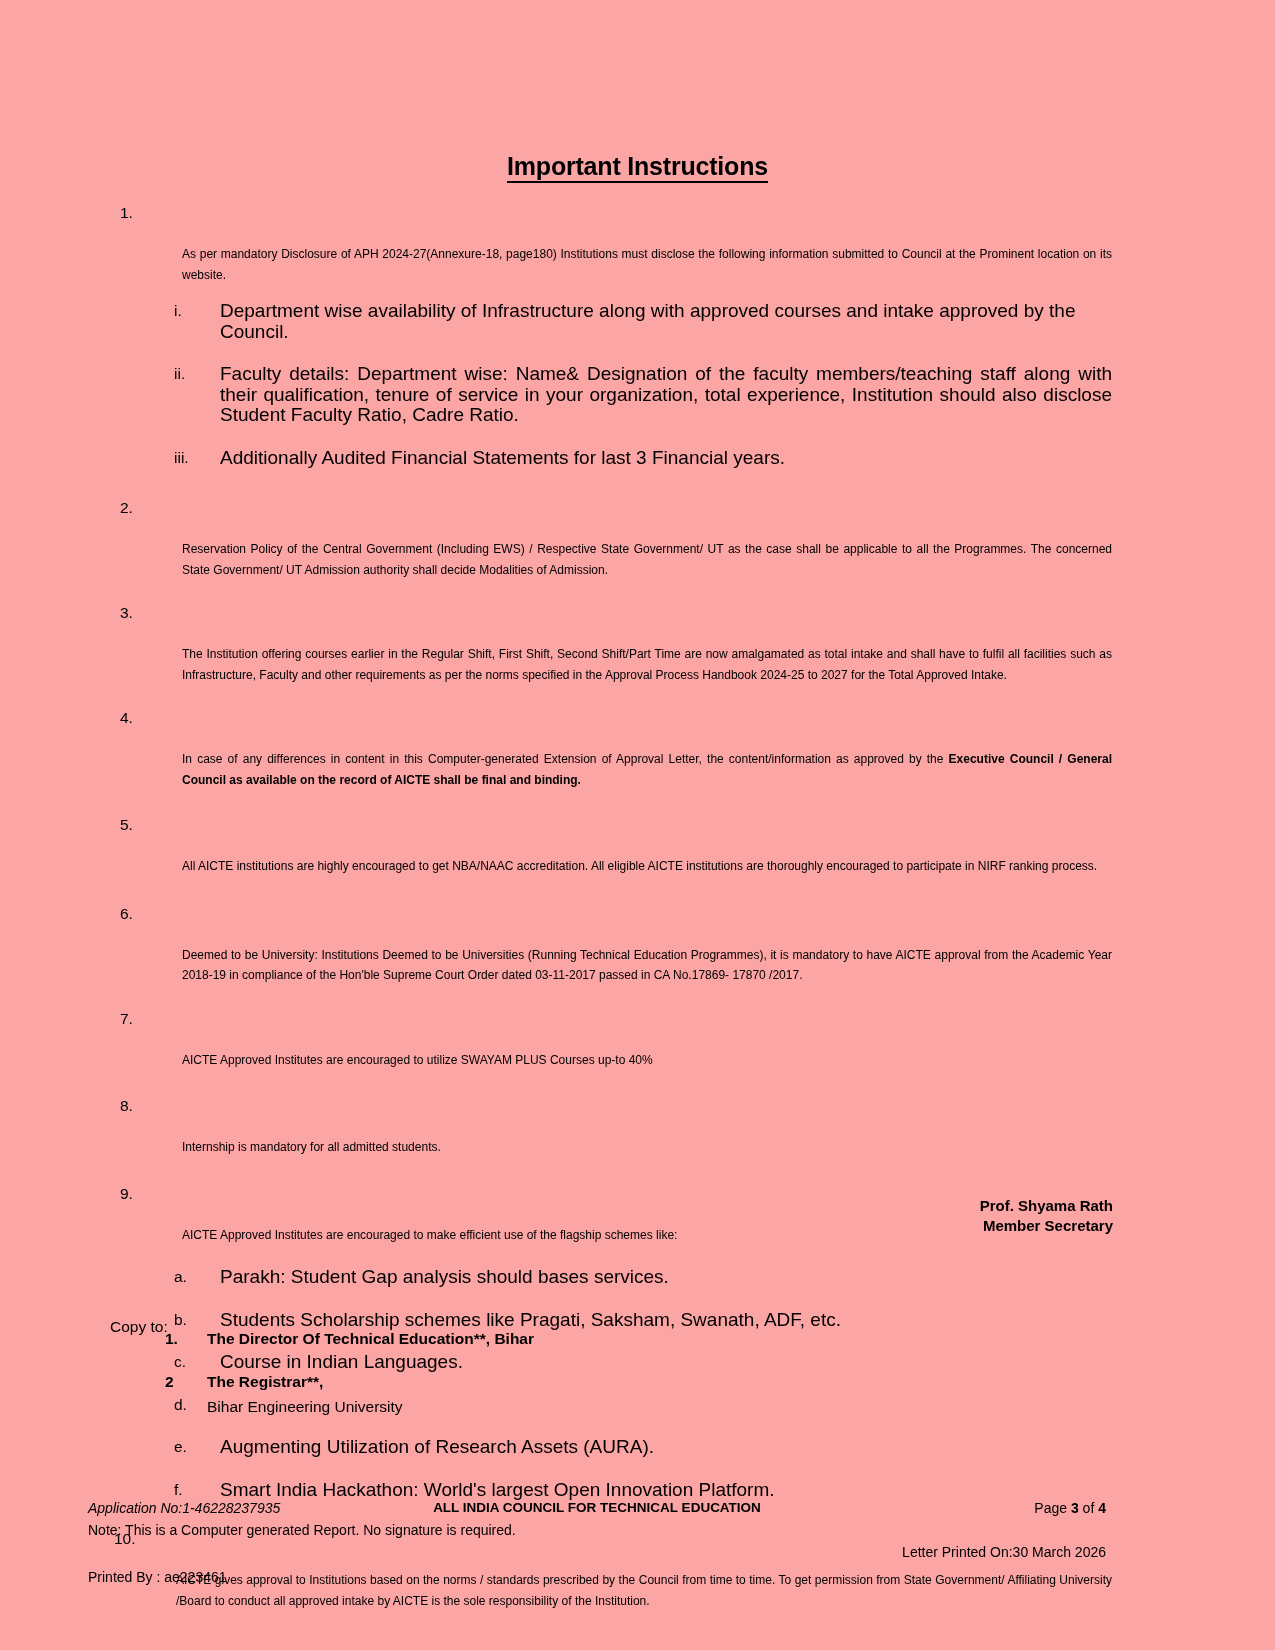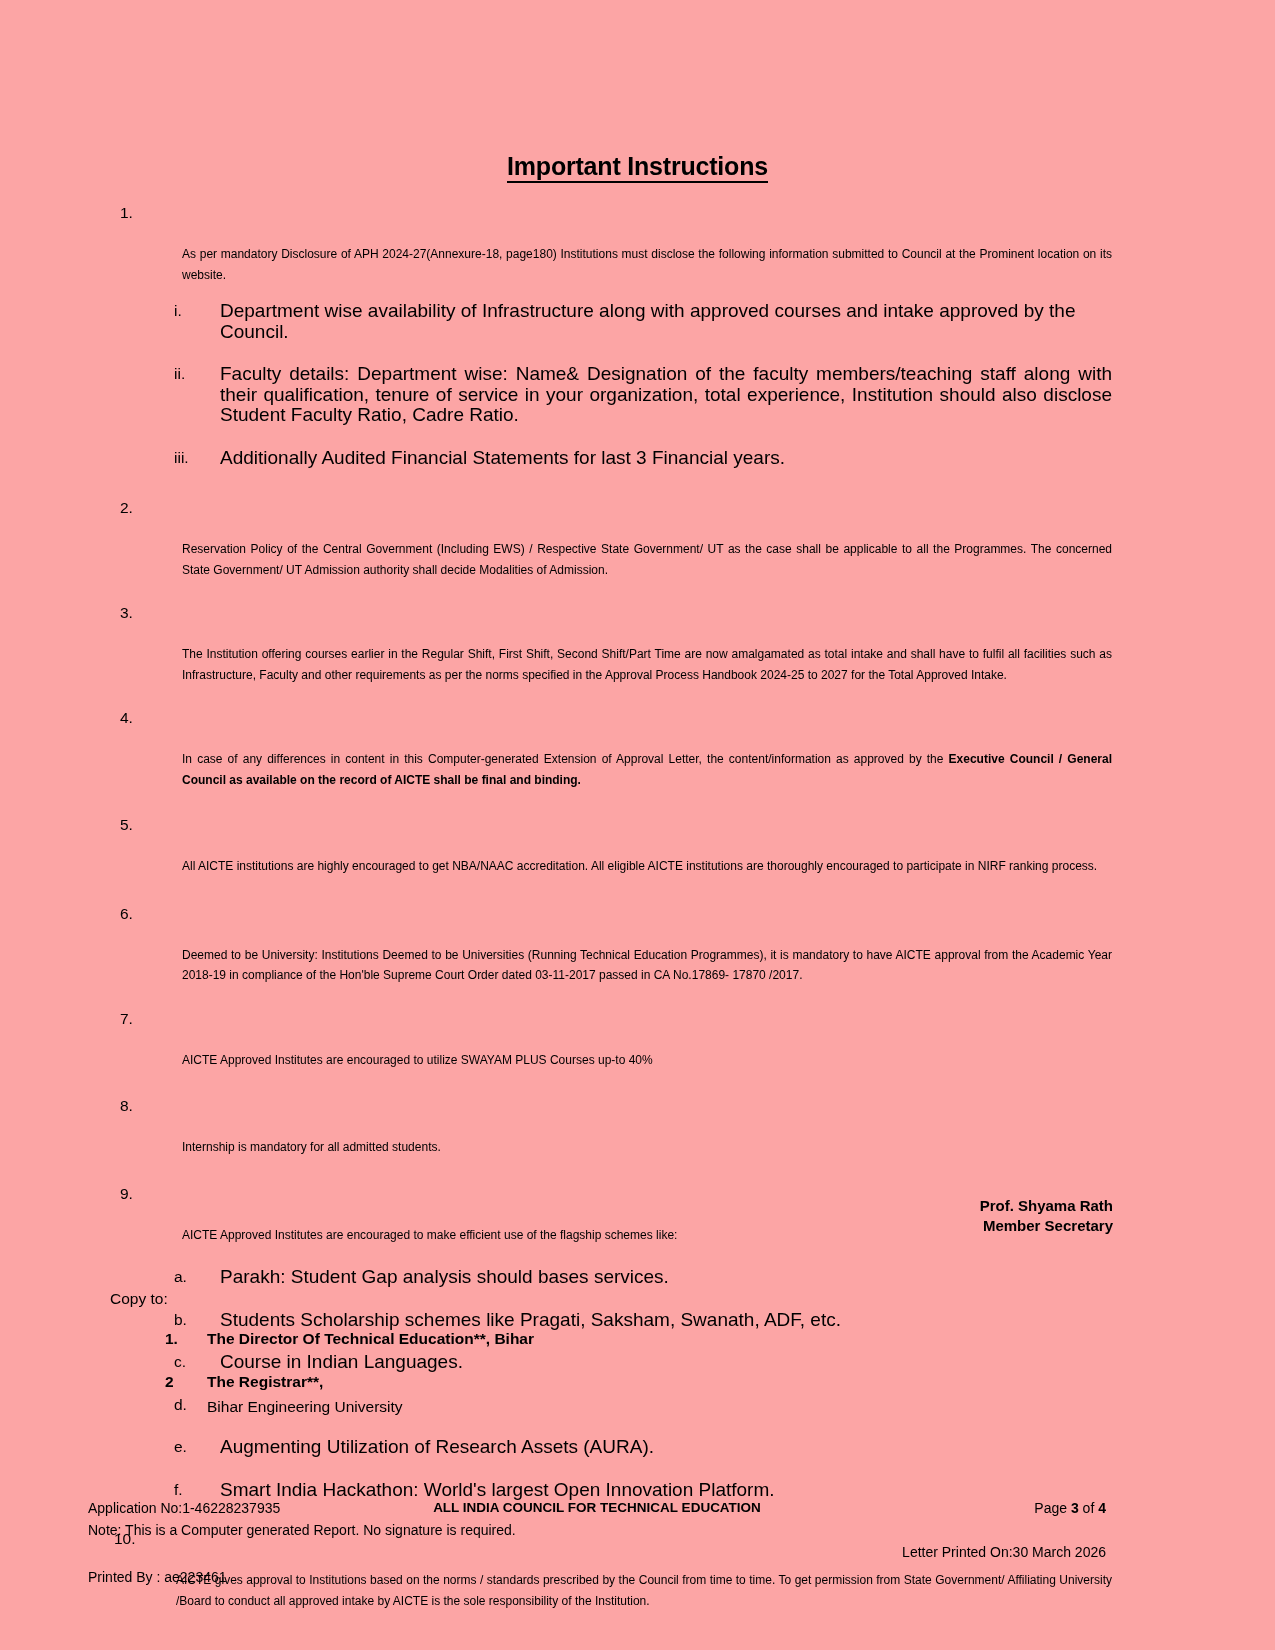--- a/index.html
+++ b/index.html
@@ -102,21 +102,21 @@
     width: 1113px;
     text-align: right;
     font-size: 15px;
     font-weight: bold;
     line-height: 20px;
   }
 
   
   .copyto {
     position: absolute;
-    top: 1290px;
+    top: 1318px;
     left: 110px;
     font-size: 15.5px;
   }
   .copy-list {
     position: absolute;
     top: 1328px;
     left: 165px;
     width: 600px;
   }
   .copy-item {
@@ -146,20 +146,21 @@
   }
   .footer-row1 {
     position: relative;
     height: 22px;
   }
   .f-left {
     position: absolute;
     left: 0;
     top: 0;
     white-space: nowrap;
+    font-style: italic;
   }
   .f-center {
     position: absolute;
     left: 0;
     top: 0;
     width: 1018px;
     text-align: center;
     font-weight: bold;
     font-size: 13.5px;
   }

